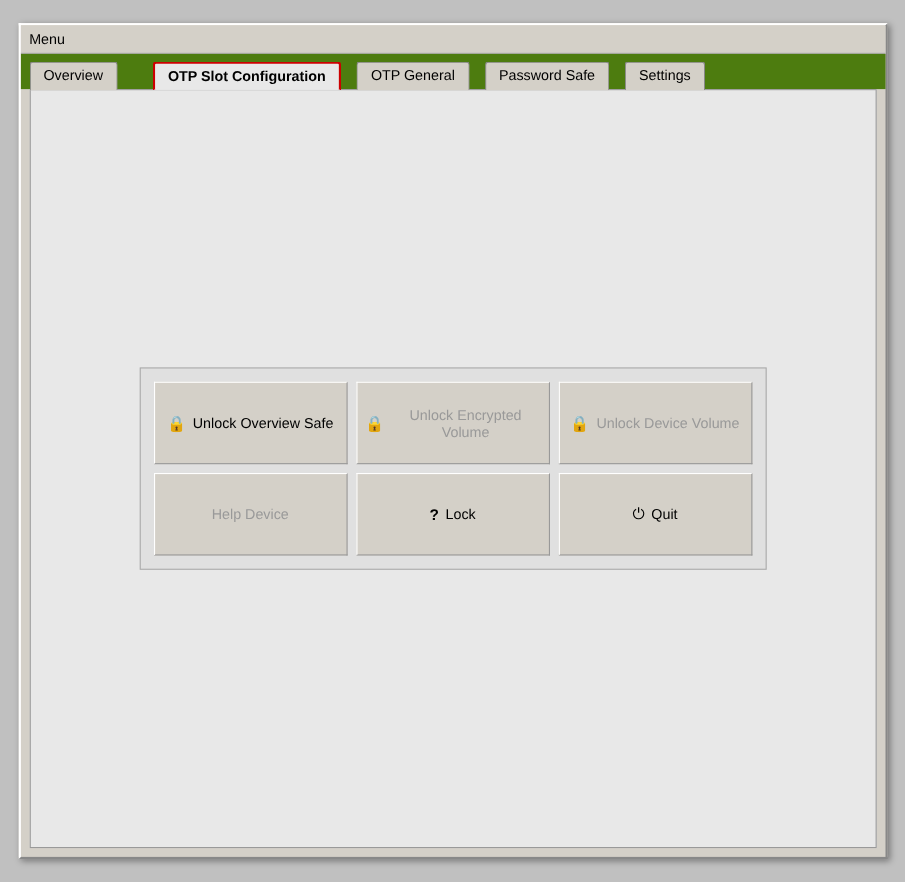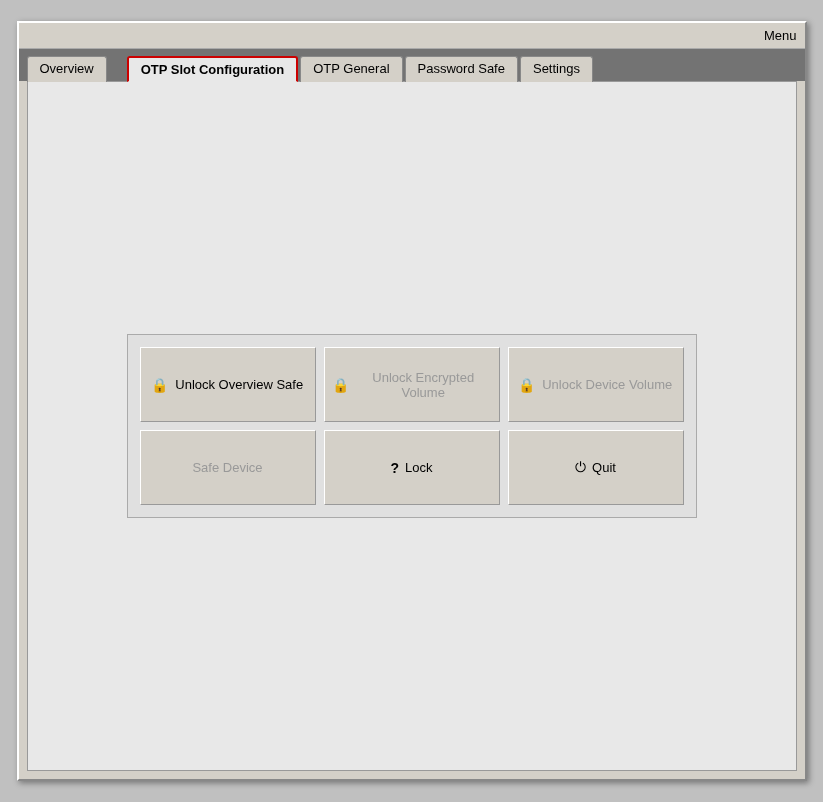--- a/index.html
+++ b/index.html
@@ -30,29 +30,28 @@
       display: flex;
       flex-direction: column;
     }
 
     .title-bar {
       background: #d4d0c8;
       padding: 5px 8px;
       font-size: 13px;
       font-weight: normal;
       border-bottom: 1px solid #aaa;
-      text-align: right;
     }
 
     .tab-bar {
       display: flex;
       flex-direction: row;
       padding: 6px 8px 0 8px;
-      background: #737373;
-      gap: 2px;
+      background: #4d7c0f;
+      gap: 14px;
     }
 
     .tab {
       padding: 4px 12px;
       background: #d4d0c8;
       border: 1px solid #888;
       border-bottom: none;
       cursor: pointer;
       font-size: 13px;
       color: #000;
@@ -170,21 +169,21 @@
           <span class="icon-lock">🔒</span>
           <span>Unlock Encrypted Volume</span>
         </button>
         <button class="action-button disabled">
           <span class="icon-lock">🔒</span>
           <span>Unlock Device Volume</span>
         </button>
       </div>
       <div class="button-row">
         <button class="action-button disabled">
-          <span>Safe Device</span>
+          <span>Help Device</span>
         </button>
         <button class="action-button">
           <span class="icon-question">?</span>
           <span>Lock</span>
         </button>
         <button class="action-button">
           <span class="icon-power">⏻</span>
           <span>Quit</span>
         </button>
       </div>

